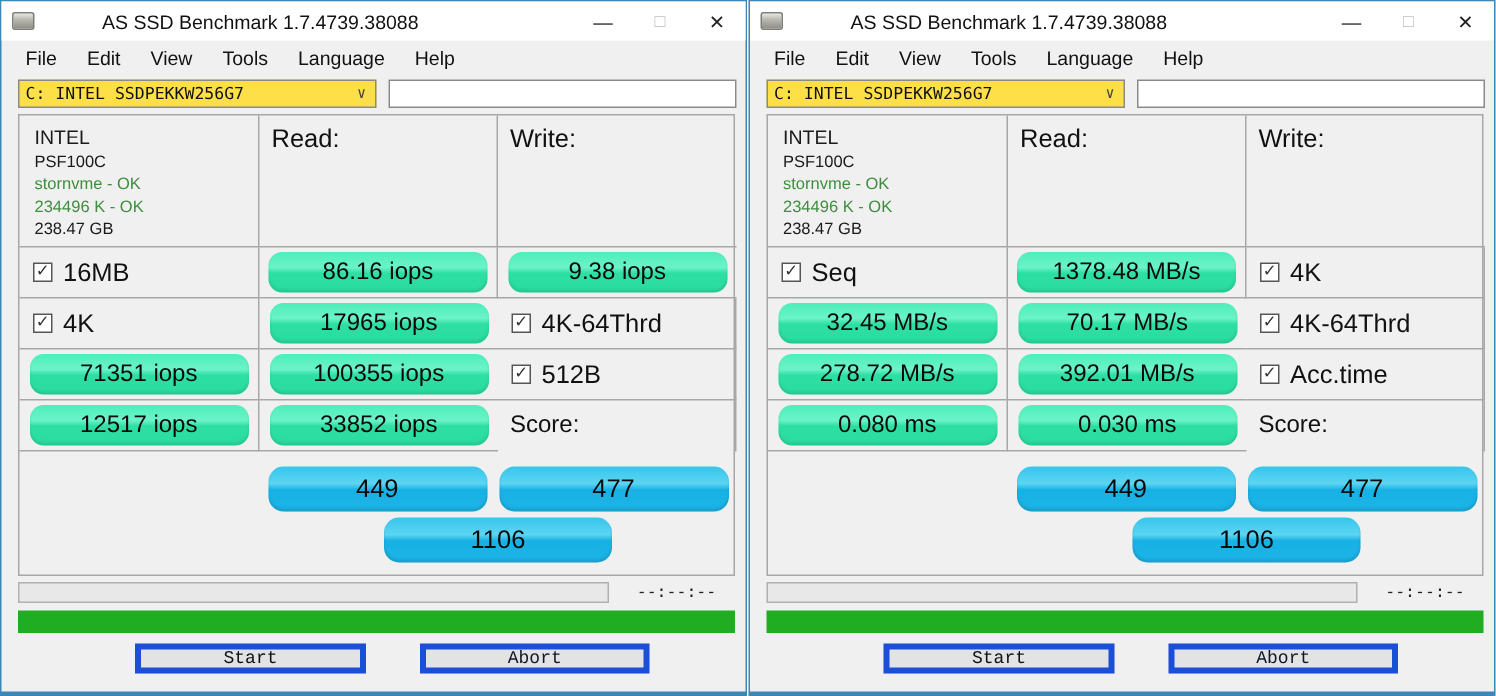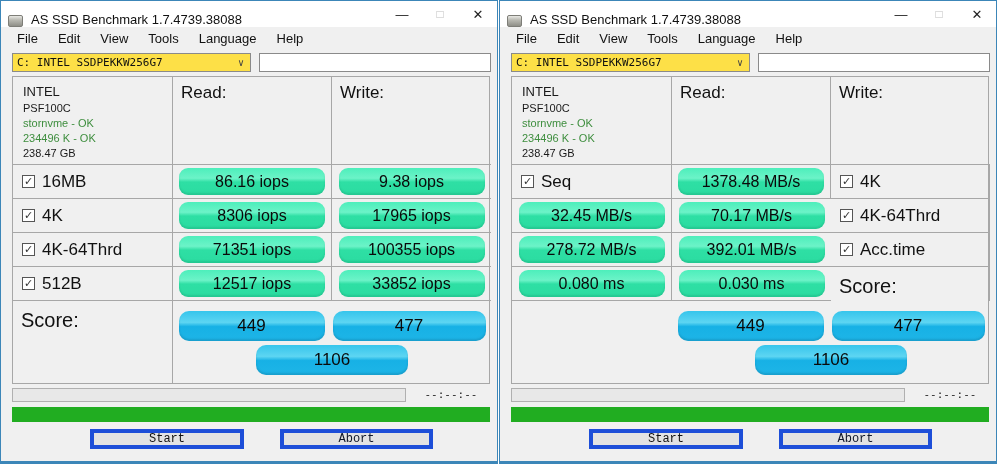--- a/index.html
+++ b/index.html
@@ -4,21 +4,21 @@
 <style>
   * { margin:0; padding:0; box-sizing:border-box; }
   html,body { width:997px; height:464px; background:#ffffff; font-family:"Liberation Sans", sans-serif; overflow:hidden; }
 
   .win { position:absolute; top:0; width:498px; height:464px; background:#f0f0f0;
          border:1px solid #3c86b8; border-bottom:3px solid #3c86b8; }
   #win-left { left:0; }
   #win-right { left:499px; }
 
   
-  .titlebar { height:26px; background:#ffffff; display:flex; align-items:flex-end; padding-left:7px; position:relative; }
+  .titlebar { height:26px; background:#ffffff; display:flex; align-items:center; padding-left:7px; position:relative;gap:37px; }
   .app-icon { width:15px; height:12px; border-radius:2px;
               background:linear-gradient(180deg,#e8e8e4 0%,#b9b9b2 40%,#8f8f88 100%);
               border:1px solid #7e7e78; }
   .title-text { margin-left:8px; font-size:13px; color:#111; }
   .win-controls { position:absolute; right:0; top:0; height:26px; display:flex; }
   .win-btn { width:38px; height:26px; display:flex; align-items:center; justify-content:center;
              font-size:13px; color:#222; cursor:default; }
   .win-btn.max { color:#bfbfbf; font-size:12px; }
 
   
@@ -57,21 +57,21 @@
               display:flex; align-items:center; justify-content:center;
               font-size:11px; line-height:11px; color:#333; }
   .row-label { margin-left:7px; font-size:17px; color:#111; }
 
   .pill-cell { display:flex; align-items:center; justify-content:center; }
   .pill { width:146px; height:27px; border-radius:9px; display:flex; align-items:center; justify-content:center;
           font-size:16px; color:#0a0a0a;
           background:linear-gradient(180deg,#4deebb 0%,#6cf3c8 38%,#2edfa4 52%,#2bdca1 100%);
           box-shadow:inset 0 -2px 2px rgba(0,90,60,0.15); }
 
-  .score-label-cell { padding:8px 0 0 8px; font-size:20px; color:#111; }
+  .score-label-cell { padding:8px 0 0 8px; font-size:16px; color:#111; }
   .score-cell { grid-column:2/4; display:flex; flex-direction:column; align-items:center; justify-content:center; padding-top:2px; }
   .score-top { display:flex; gap:8px; justify-content:flex-end; }
   .pill.blue { background:linear-gradient(180deg,#36c5ec 0%,#5dd5f2 38%,#17b1e5 52%,#1eb5e7 100%);
                box-shadow:inset 0 -2px 2px rgba(0,60,90,0.18); font-size:17px; height:30px; border-radius:10px; }
   .pill.score-read { width:146px; }
   .pill.score-write { width:153px; }
   .pill.score-total { width:152px; margin-top:4px; }
 
   
   .statusbar { position:absolute; left:11px; top:387px; width:394px; height:14px;
@@ -143,23 +143,20 @@
     <div class="cell pill-cell noright">
         <div class="pill">9.38 iops</div>
       </div>
 
     <div class="cell label-cell">
       <span class="checkbox">
           <span>✓</span>
         </span>
       <span class="row-label">4K</span>
     </div>
-    <div class="cell pill-cell">
-        <div class="pill">8306 iops</div>
-      </div>
     <div class="cell pill-cell noright">
         <div class="pill">17965 iops</div>
       </div>
 
     <div class="cell label-cell">
       <span class="checkbox">
           <span>✓</span>
         </span>
       <span class="row-label">4K-64Thrd</span>
     </div>

